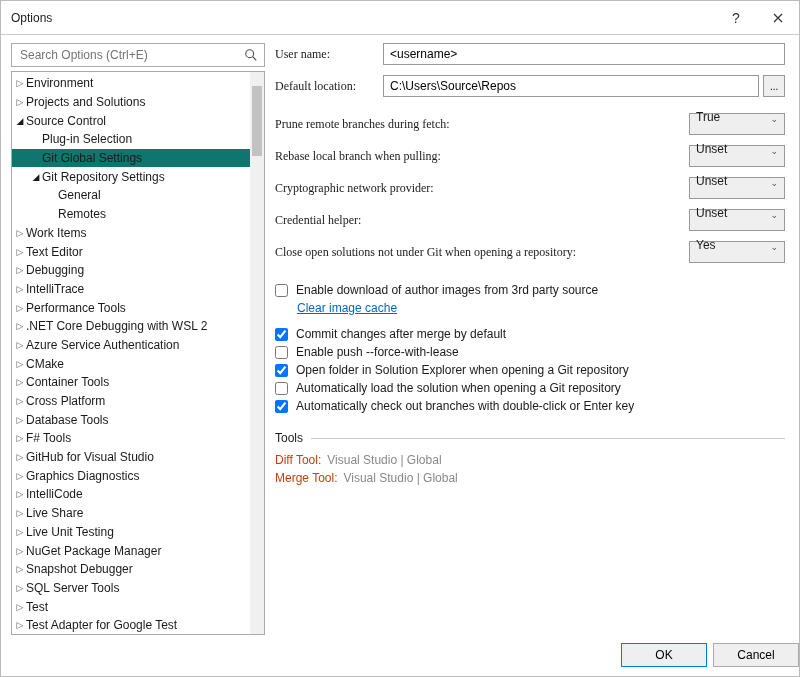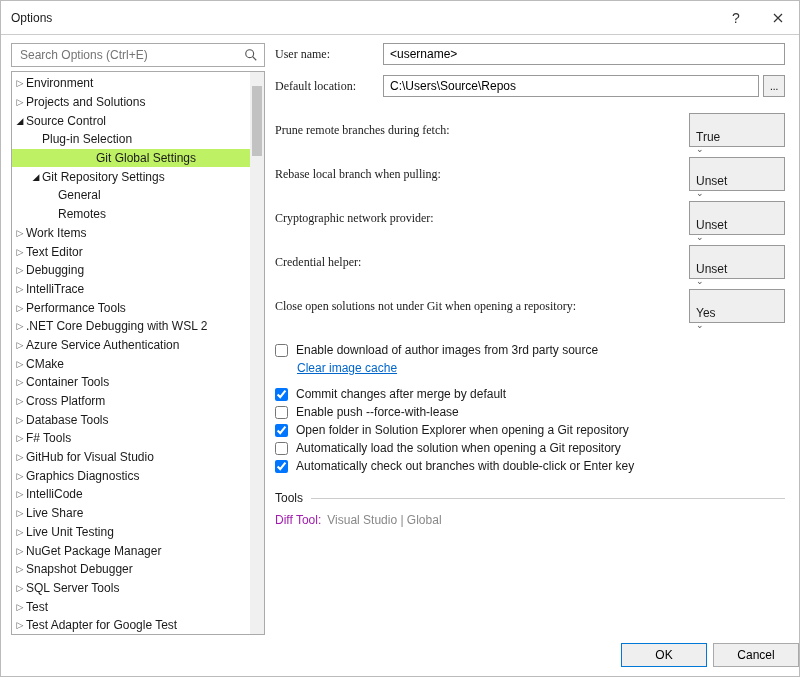--- a/index.html
+++ b/index.html
@@ -12,40 +12,40 @@
   .search { height: 24px; border: 1px solid #aaa; display: flex; align-items: center; padding: 0 6px; margin-bottom: 4px; background: #fff; }
   .search input { border: none; outline: none; flex: 1; font-size: 12px; color: #555; background: transparent; }
   .search svg { width: 14px; height: 14px; }
   .tree-wrap { flex: 1; border: 1px solid #aaa; overflow: hidden; display: flex; }
   .tree { flex: 1; overflow-y: hidden; padding: 2px 0; }
   .scrollbar { width: 14px; background: #f0f0f0; position: relative; }
   .scrollbar .thumb { position: absolute; left: 2px; right: 2px; top: 14px; height: 70px; background: #c2c2c2; }
   .node { display: flex; align-items: center; height: 18.7px; padding-left: 2px; white-space: nowrap; }
   .node .arrow { width: 12px; font-size: 9px; color: #606060; text-align: center; }
   .node.open > .arrow { color: #1a1a1a; }
-  .node.selected { background: #bef264; justify-content: center; }
+  .node.selected { background: #0f766e; }
   .ind0 { padding-left: 2px; }
   .ind1 { padding-left: 18px; }
   .ind2 { padding-left: 34px; }
   .right { flex: 1; display: flex; flex-direction: column; padding-right: 4px; }
   .form { flex: 1; overflow: hidden; }
   .row { display: flex; align-items: center; margin-bottom: 10px; }
   .row .lbl { width: 108px; font-family: Liberation Serif, serif; }
   .row input[type=text] { flex: 1; height: 22px; border: 1px solid #999; padding: 0 6px; font-size: 12px; }
   .browse { width: 22px; height: 22px; border: 1px solid #999; background: #efefef; margin-left: 4px; font-size: 10px; }
   .row.sel .lbl { flex: 1; width: auto; }
-  .select { width: 96px; height: 22px; border: 1px solid #999; background: #efefef; display: flex; align-items: flex-start; padding: 16px 6px; justify-content: space-between; font-size: 12px; flex-direction: column; }
+  .select { width: 96px; height: 22px; border: 1px solid #999; background: #efefef; display: flex; align-items: flex-end; padding: 10px 6px; justify-content: space-between; font-size: 12px; }
   .select .ch { font-size: 9px; color: #555; }
   .checkrow { display: flex; align-items: center; margin: 4px 0 4px 0; }
   .checkrow input { margin: 0 8px 0 0; width: 13px; height: 13px; }
   .link { color: #0066cc; margin-left: 22px; margin-top: 0; margin-bottom: 8px; display: inline-block; }
   .sec-head { display: flex; align-items: center; margin: 18px 0 8px 0; }
   .sec-head .line { flex: 1; height: 1px; background: #ccc; margin-left: 8px; }
   .toolrow { margin: 4px 0; color: #888; }
-  .toolrow .tl { color: #a21caf; margin-right: 6px; }
+  .toolrow .tl { color: #c2410c; margin-right: 6px; }
   .buttons { height: 40px; display: flex; justify-content: flex-end; align-items: center; gap: 6px; }
   .btn { width: 86px; height: 24px; border: 1px solid #aaa; background: #efefef; font-size: 12px; }
   .btn.primary { border: 1px solid #0078d7; }
 </style>
 </head>
 <body>
 
 <div class="titlebar">
   <span class="title">Options</span>
   <div class="tbtn">?</div>
@@ -270,20 +270,21 @@
       <div class="checkrow">
           <input type="checkbox" checked="" style="">
           <span>Automatically check out branches with double-click or Enter key</span>
         </div>
 
       <div class="sec-head">
           <span>Tools</span>
           <div class="line"></div>
         </div>
       <div class="toolrow"><span class="tl">Diff Tool:</span><span>Visual Studio | Global</span></div>
+      <div class="toolrow"><span class="tl">Merge Tool:</span><span>Visual Studio | Global</span></div>
     </div>
   </div>
 </div>
 
 <div class="buttons">
   <button class="btn primary">OK</button>
   <button class="btn">Cancel</button>
 </div>
 
 </body></html>

